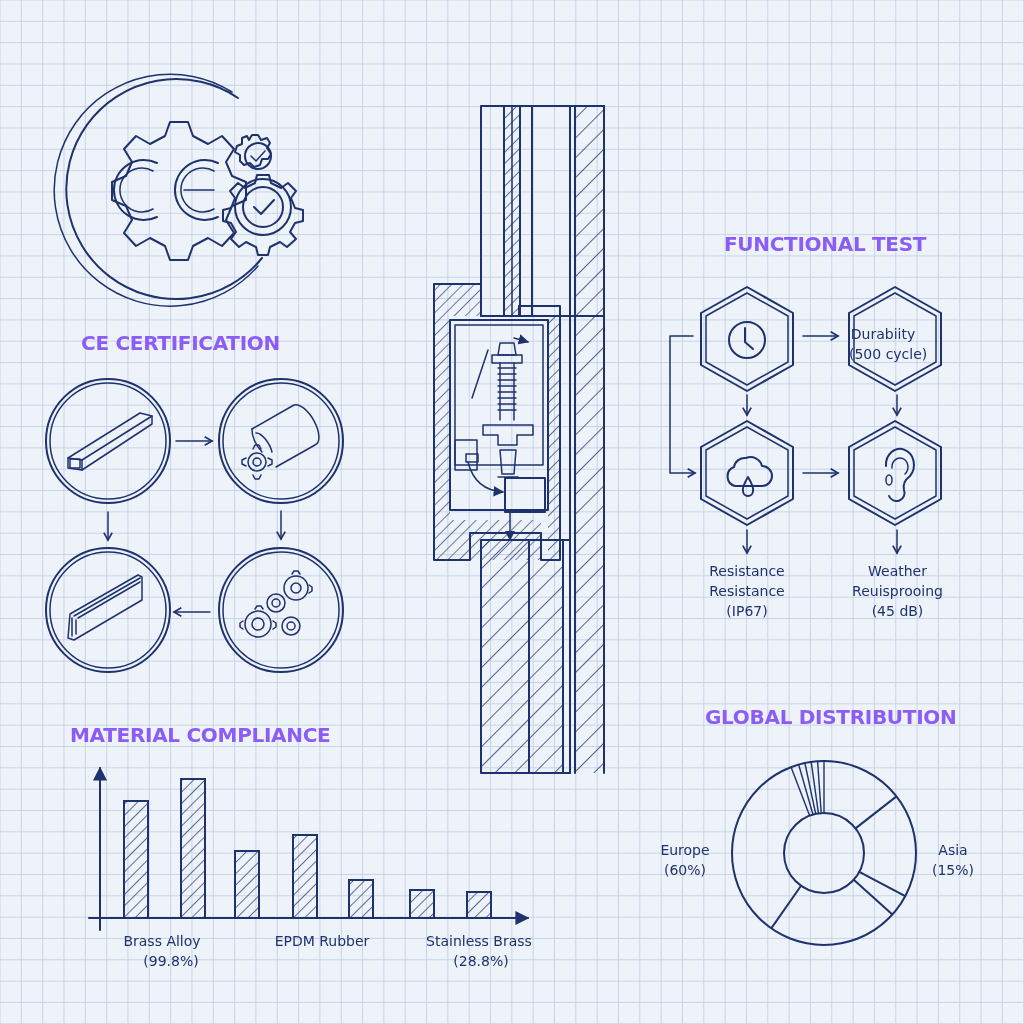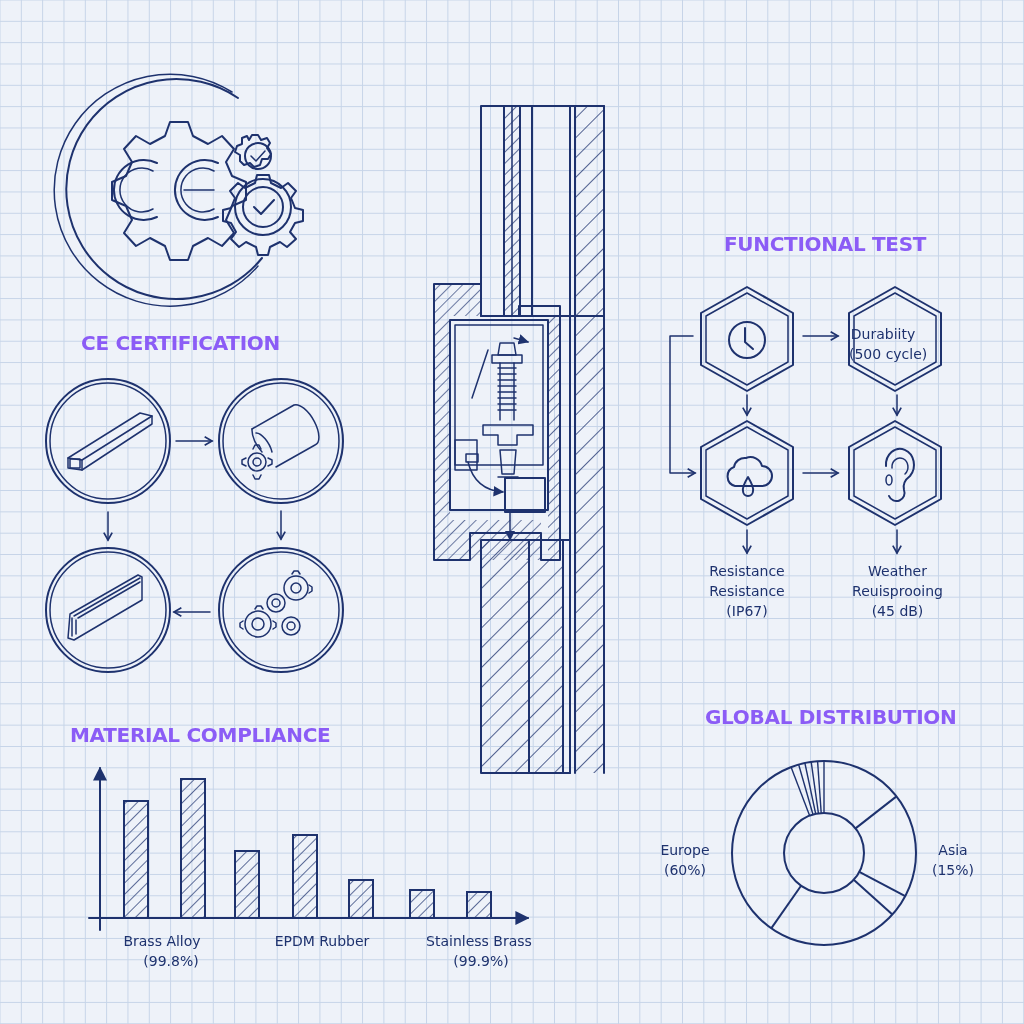--- a/index.html
+++ b/index.html
@@ -241,21 +241,21 @@
 
 <div class="label" style="left:112px; top:931px; width:100px;">
   <div>Brass Alloy</div>
   <div style="padding-left:18px">(99.8%)</div>
 </div>
 <div class="label" style="left:262px; top:931px; width:120px;">
   <div>EPDM Rubber</div>
 </div>
 <div class="label" style="left:416px; top:931px; width:126px;">
   <div>Stainless Brass</div>
-  <div style="padding-left:4px">(99.9%)</div>
+  <div style="padding-left:4px">(28.8%)</div>
 </div>
 
 <div class="label" style="left:650px; top:840px; width:70px;">
   <div>Europe</div>
   <div>(60%)</div>
 </div>
 <div class="label" style="left:924px; top:840px; width:58px;">
   <div>Asia</div>
   <div>(15%)</div>
 </div>

